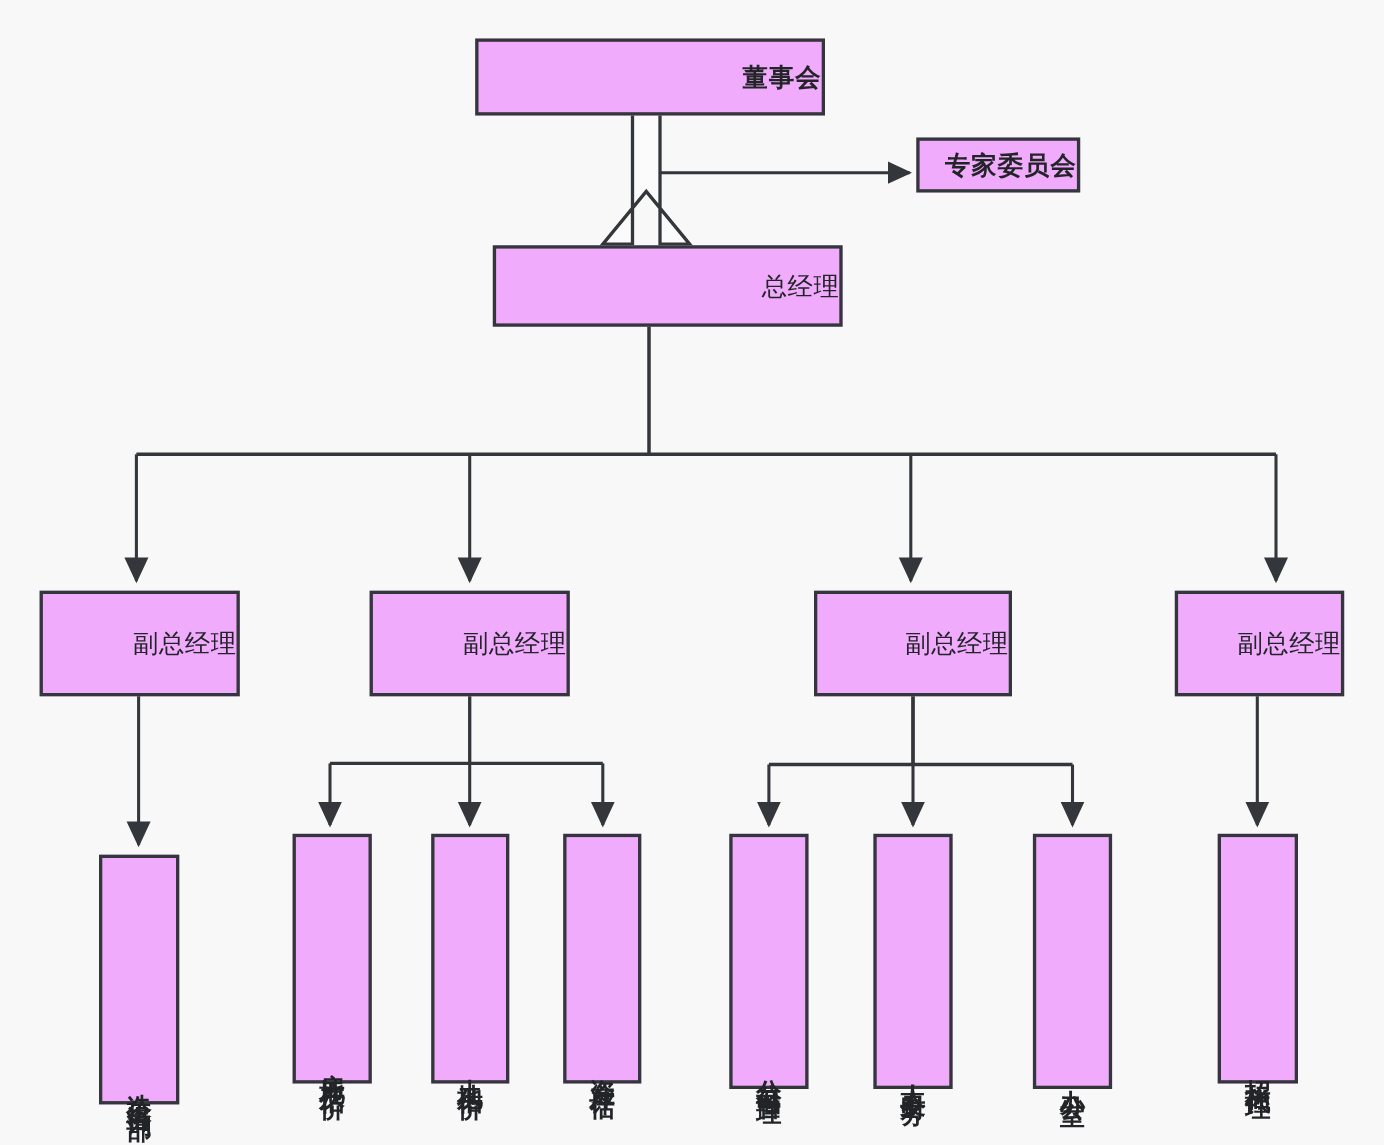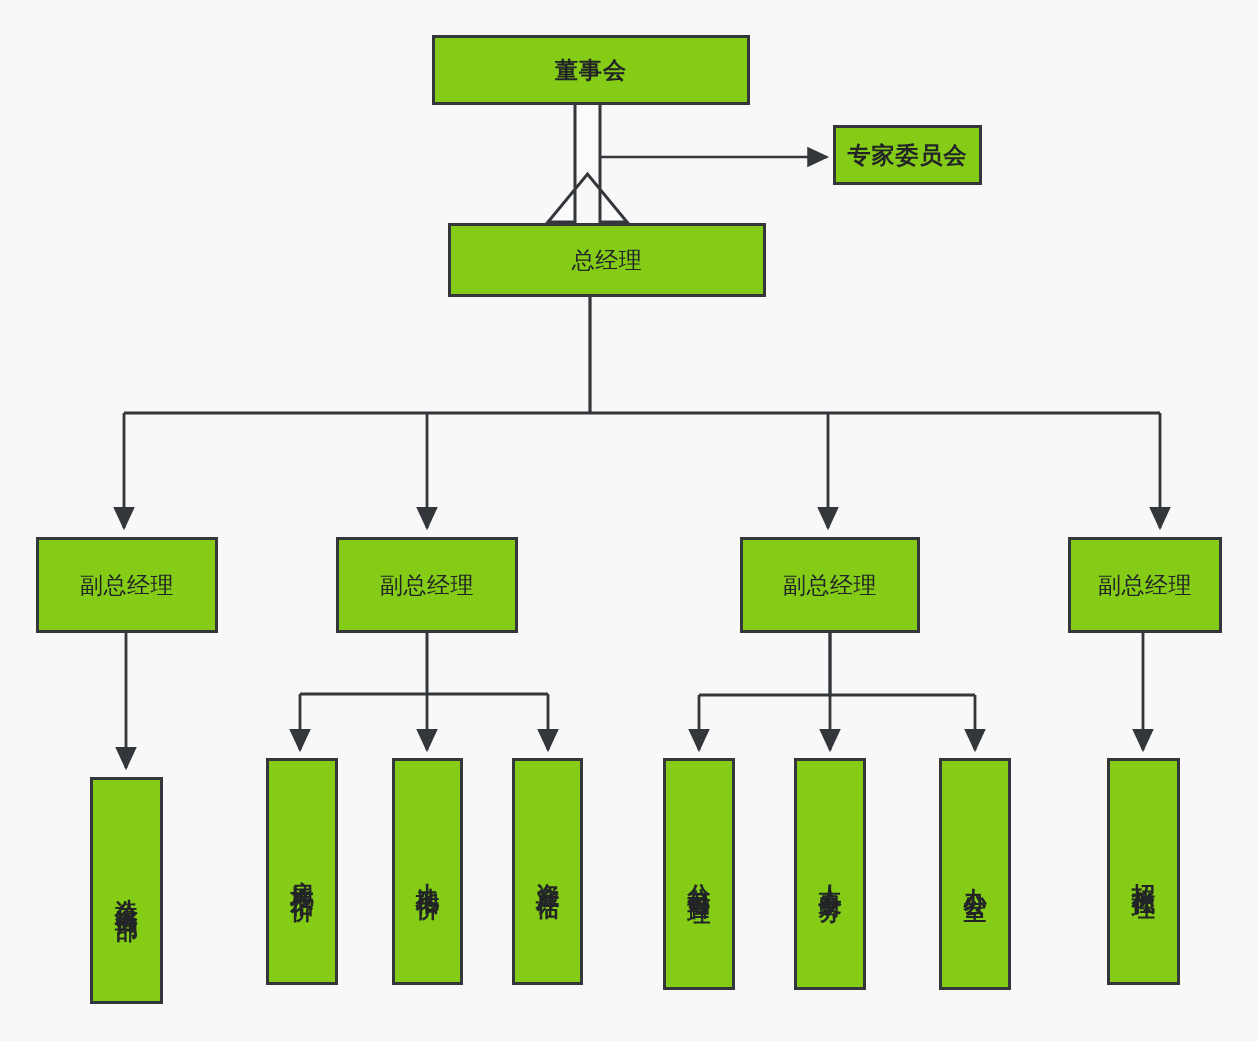--- a/index.html
+++ b/index.html
@@ -18,25 +18,25 @@
   #wires {
     position: absolute;
     left: 0; top: 0;
     width: 1258px;
     height: 1041px;
     pointer-events: none;
   }
   .node {
     position: absolute;
     box-sizing: border-box;
-    background: #84cc16;
+    background: #f0abfc;
     border: 3px solid #33363a;
     display: flex;
     align-items: center;
-    justify-content: center;
+    justify-content: flex-end;
     color: #222427;
     z-index: 2;
   }
   .node.horiz {
     font-size: 23px;
     font-weight: bold;
     letter-spacing: 1px;
   }
   .node.horiz.plain {
     font-weight: normal;
@@ -108,21 +108,21 @@
 
     <g>
       <path d="M1143,632 L1143,750" stroke="#33363a" stroke-width="2.8" fill="none" marker-end="url(#arrowhead)"></path>
     </g>
   </svg>
 
   <div class="node horiz" style="left:432px; top:35px; width:318px; height:70px;">
     <span>董事会</span>
   </div>
 
-  <div class="node horiz" style="left:833px; top:125px; width:149px; height:60px;">
+  <div class="node horiz" style="left:833px; top:125px; width:149px; height:50px;">
     <span>专家委员会</span>
   </div>
 
   <div class="node horiz plain" style="left:448px; top:223px; width:318px; height:74px;">
     <span>总经理</span>
   </div>
 
   <div class="node horiz plain" style="left:36px; top:537px; width:182px; height:96px;">
     <span>副总经理</span>
   </div>

